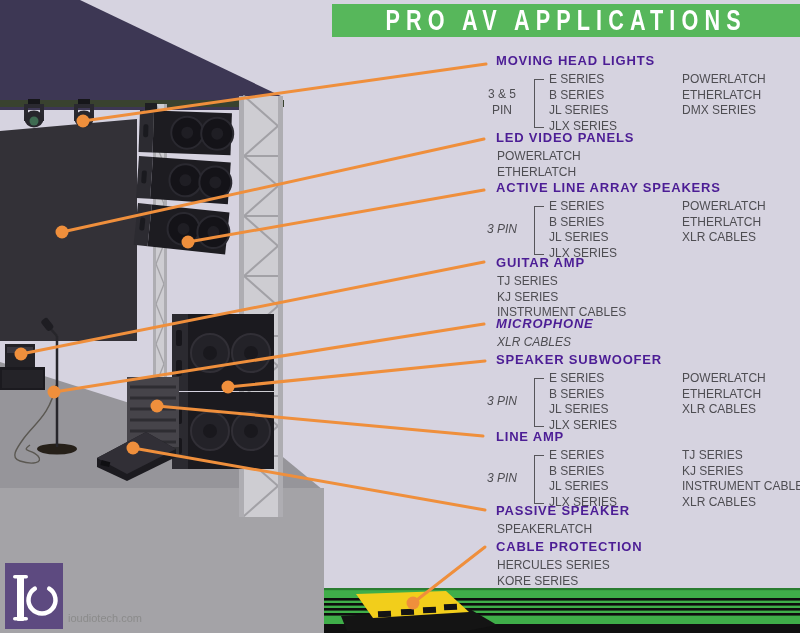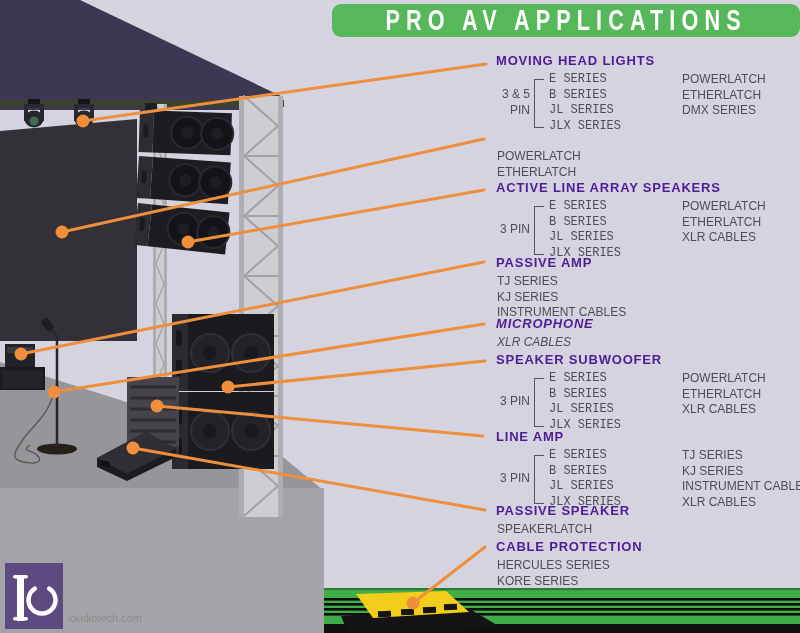--- a/index.html
+++ b/index.html
@@ -5,34 +5,34 @@
   html,body{margin:0;padding:0;background:#8d8c92;}
   .canvas{
     position:relative;width:800px;height:633px;overflow:hidden;
     background:#d6d3e0;
     font-family:"Liberation Sans", sans-serif;
     -webkit-font-smoothing:antialiased;
   }
   .scene-svg{position:absolute;left:0;top:0;width:800px;height:633px;}
   .banner{
     position:absolute;left:332px;top:4px;width:468px;height:33px;
-    background:#57b75b;display:flex;align-items:center;justify-content:center;border-radius:9px;
+    background:#57b75b;display:flex;align-items:center;justify-content:center;
   }
   .banner span{
     color:#ffffff;font-weight:bold;font-size:23px;letter-spacing:6.5px;
     transform:scale(0.94,1.28);white-space:nowrap;
   }
   .section{position:absolute;left:450px;width:350px;font-size:12px;color:#4e4d52;}
   .hdr{position:absolute;left:46px;top:0;font-size:13px;font-weight:bold;
        color:#4c1d95;letter-spacing:0.8px;white-space:nowrap;}
   .list{position:absolute;left:47px;top:19px;line-height:15.6px;white-space:nowrap;}
-  .series{position:absolute;left:99px;top:19px;line-height:15.6px;white-space:nowrap;font-family:Liberation Mono, monospace;}
+  .series{position:absolute;left:99px;top:19px;line-height:15.6px;white-space:nowrap;}
   .conns{position:absolute;left:232px;top:19px;line-height:15.6px;white-space:nowrap;}
-  .pin{position:absolute;left:24px;width:56px;text-align:right;line-height:15.6px;white-space:nowrap;}
-  .pin.one{top:42px;} .pin.two{top:34px;}
+  .pin{position:absolute;left:24px;width:56px;text-align:center;line-height:15.6px;white-space:nowrap;}
+  .pin.one{top:42px;font-style:italic;} .pin.two{top:34px;}
   .bracket{position:absolute;left:84px;top:26px;width:9px;height:47px;
     border-left:1.6px solid #56555a;border-top:1.6px solid #56555a;border-bottom:1.6px solid #56555a;}
   .rowline{display:block;}
 </style>
 </head>
 <body>
 
 <div class="canvas">
 
   <svg class="scene-svg" viewBox="0 0 800 633">
@@ -277,20 +277,21 @@
       <span class="rowline">JLX SERIES</span>
     </div>
     <div class="conns">
       <span class="rowline">POWERLATCH</span>
       <span class="rowline">ETHERLATCH</span>
       <span class="rowline">DMX SERIES</span>
     </div>
   </div>
 
   <div class="section" style="top:130px;height:50px;">
+    <div class="hdr">LED VIDEO PANELS</div>
     <div class="list">
       <span class="rowline">POWERLATCH</span>
       <span class="rowline">ETHERLATCH</span>
     </div>
   </div>
 
   <div class="section" style="top:180px;height:86px;">
     <div class="hdr">ACTIVE LINE ARRAY SPEAKERS</div>
     <div class="pin one">
       <span class="rowline">3 PIN</span>
@@ -303,21 +304,21 @@
       <span class="rowline">JLX SERIES</span>
     </div>
     <div class="conns">
       <span class="rowline">POWERLATCH</span>
       <span class="rowline">ETHERLATCH</span>
       <span class="rowline">XLR CABLES</span>
     </div>
   </div>
 
   <div class="section" style="top:255px;height:66px;">
-    <div class="hdr">PASSIVE AMP</div>
+    <div class="hdr">GUITAR AMP</div>
     <div class="list">
       <span class="rowline">TJ SERIES</span>
       <span class="rowline">KJ SERIES</span>
       <span class="rowline">INSTRUMENT CABLES</span>
     </div>
   </div>
 
   <div class="section" style="top:316px;height:36px;font-style:italic;">
     <div class="hdr">MICROPHONE</div>
     <div class="list">

